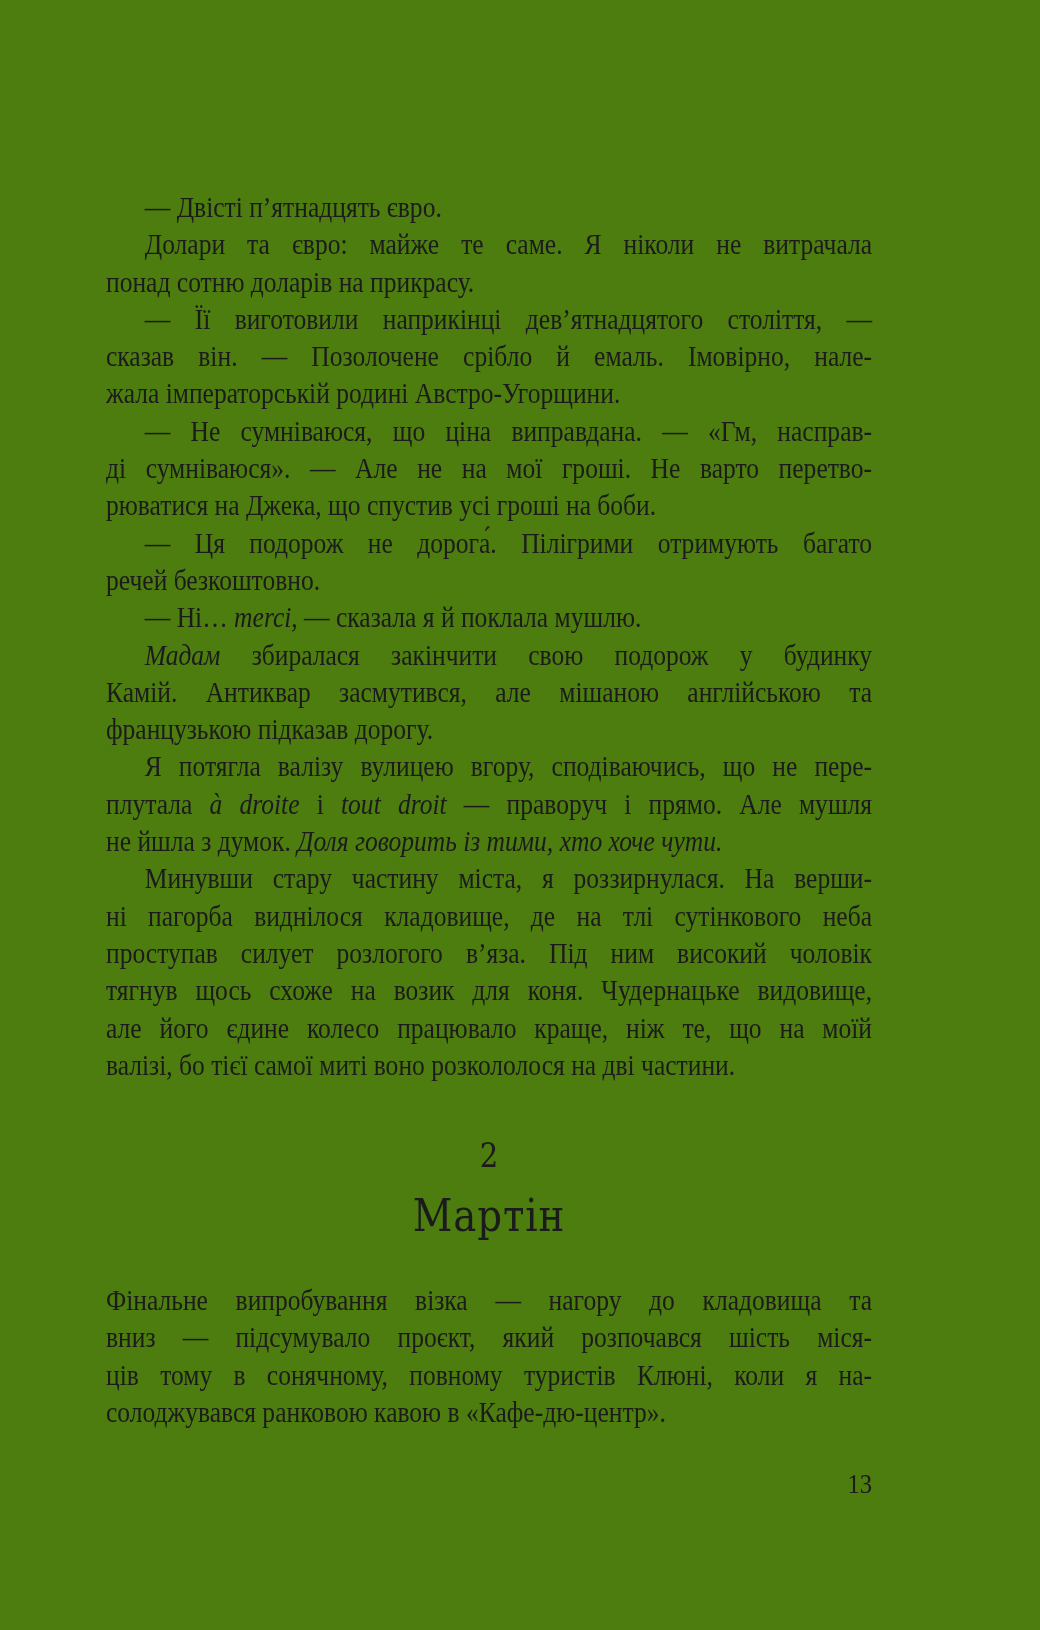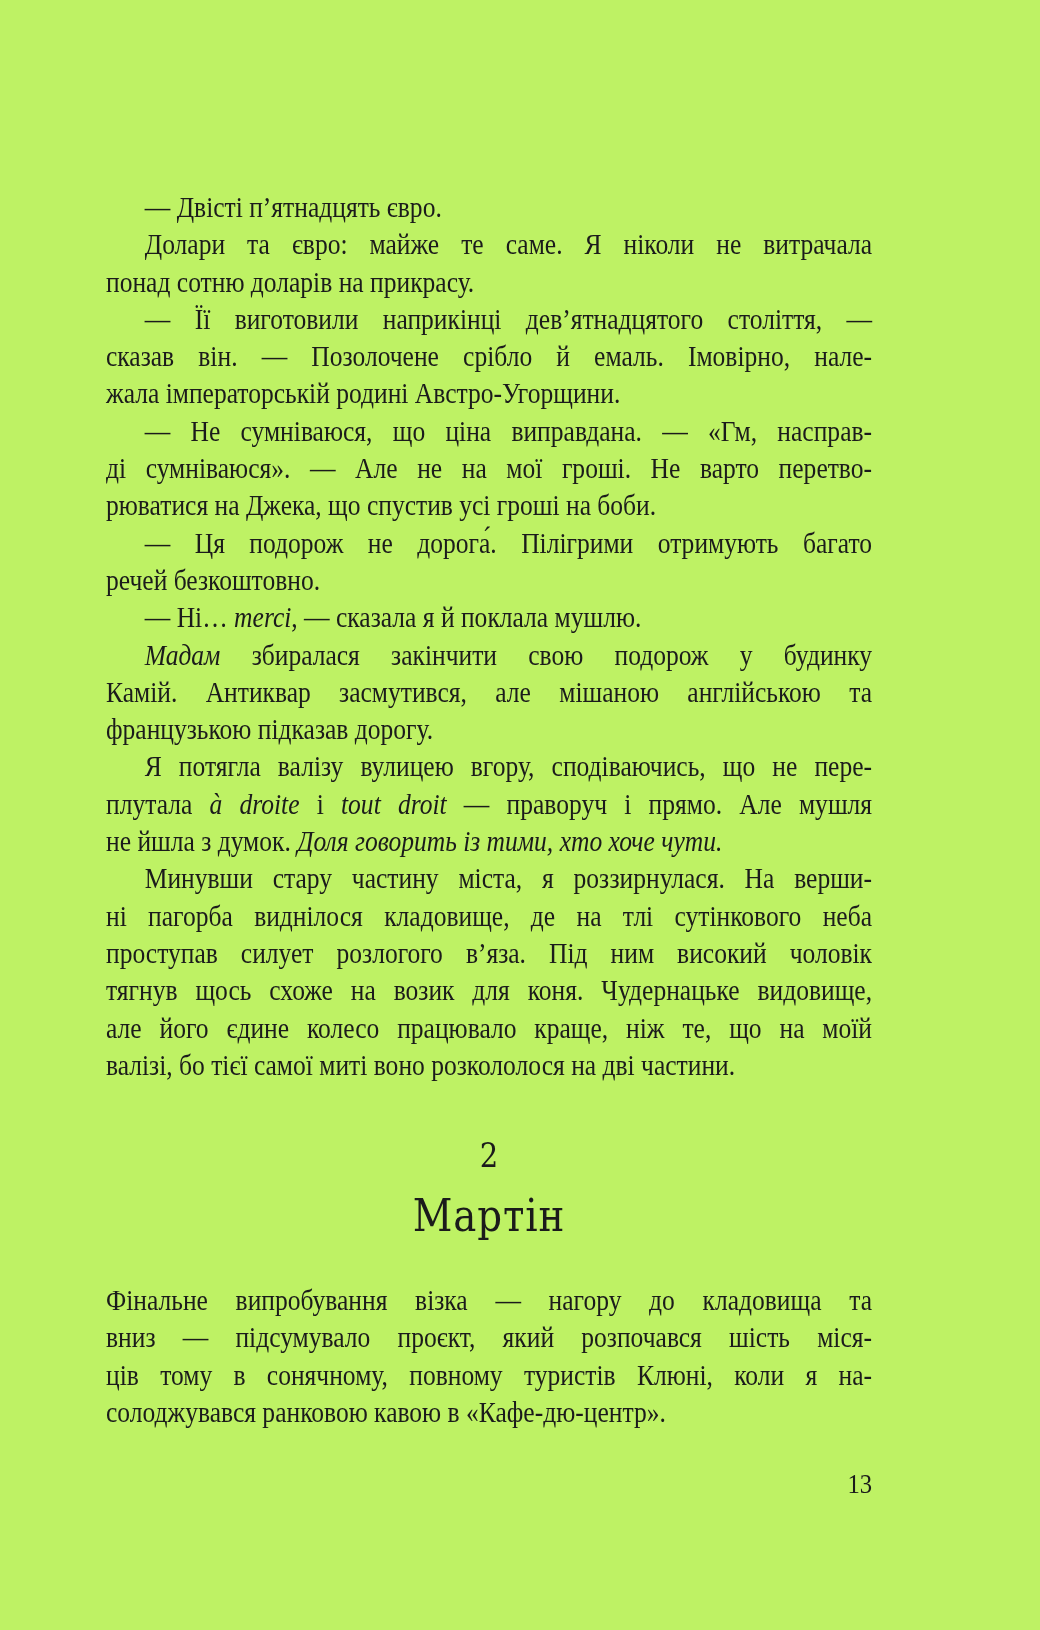--- a/index.html
+++ b/index.html
@@ -1,21 +1,21 @@
 <!DOCTYPE html>
 <html lang="uk"><head>
 <meta charset="utf-8">
 <style>
   html, body { margin: 0; padding: 0; }
   body { background: #ffffff; }
   .page {
     position: relative;
     width: 1040px;
     height: 1630px;
-    background: #bef264;
+    background: #4d7c0f;
     overflow: hidden;
   }
   .text-block {
     position: absolute;
     left: 106px;
     top: 189px;
     width: 870px;
     transform: scaleX(0.8805);
     transform-origin: left top;
     color: #1b1b1b;

